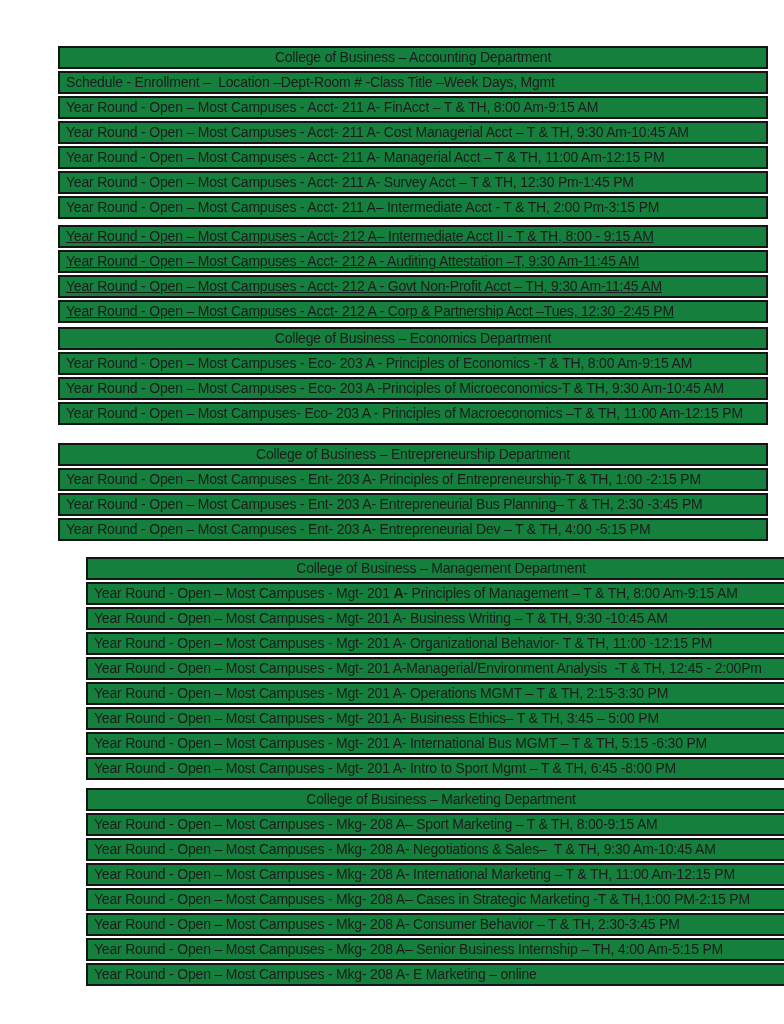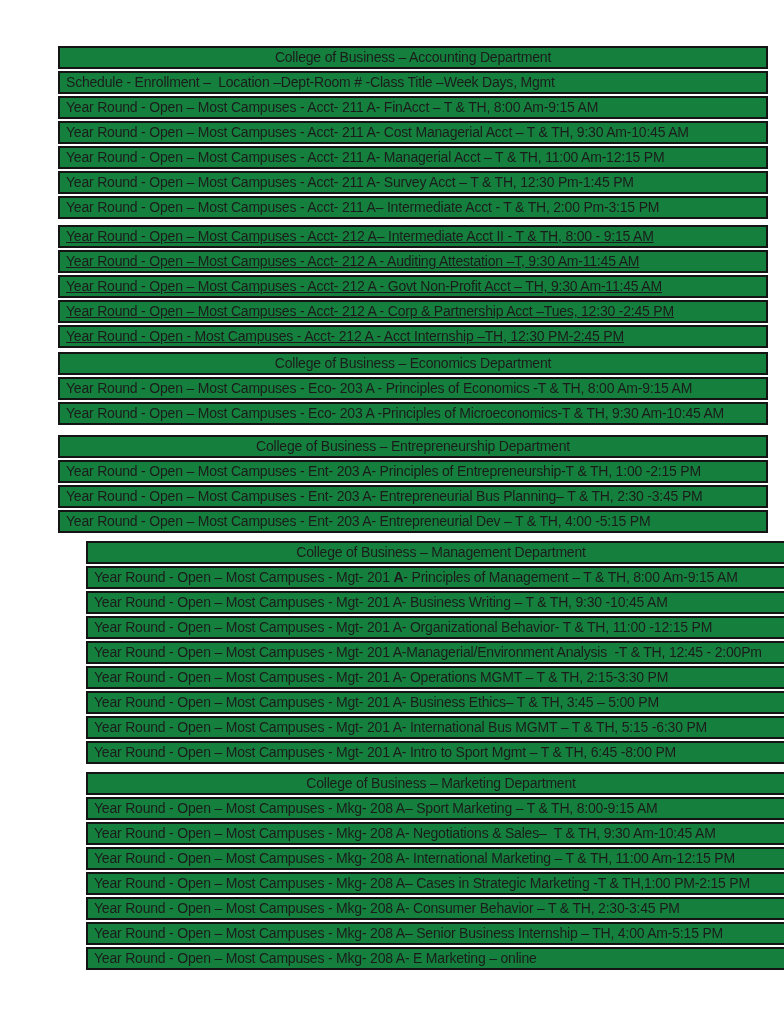--- a/index.html
+++ b/index.html
@@ -41,22 +41,22 @@
   .box.row b {
     font-weight: bold;
   }
   .group + .group {
     margin-top: 6px;
     text-decoration: underline;
   }
   
   section.dept { margin: 0; }
   section.dept:nth-of-type(2) { margin-top: 4px; }   
-  section.dept:nth-of-type(3) { margin-top: 10px; }  
-  section.dept:nth-of-type(4) { margin-top: 8px; padding-left: 28px; }  
+  section.dept:nth-of-type(3) { margin-top: 18px; }  
+  section.dept:nth-of-type(4) { margin-top: 16px; padding-left: 28px; }  
   section.dept:nth-of-type(5) { margin-top: 8px; padding-left: 28px; }   
 </style>
 </head>
 <body>
 
 <div id="schedule">
     <section class="dept">
       <div class="box header">College of Business – Accounting Department</div>
       <div class="group">
         <div class="box row">Schedule - Enrollment –  Location –Dept-Room # -Class Title –Week Days, Mgmt</div>
@@ -64,28 +64,28 @@
         <div class="box row">Year Round - Open – Most Campuses - Acct- 211 A- Cost Managerial Acct – T &amp; TH, 9:30 Am-10:45 AM</div>
         <div class="box row">Year Round - Open – Most Campuses - Acct- 211 A- Managerial Acct – T &amp; TH, 11:00 Am-12:15 PM</div>
         <div class="box row">Year Round - Open – Most Campuses - Acct- 211 A- Survey Acct – T &amp; TH, 12:30 Pm-1:45 PM</div>
         <div class="box row">Year Round - Open – Most Campuses - Acct- 211 A– Intermediate Acct - T &amp; TH, 2:00 Pm-3:15 PM</div>
       </div>
       <div class="group">
         <div class="box row">Year Round - Open – Most Campuses - Acct- 212 A– Intermediate Acct II - T &amp; TH, 8:00 - 9:15 AM</div>
         <div class="box row">Year Round - Open – Most Campuses - Acct- 212 A - Auditing Attestation –T, 9:30 Am-11:45 AM</div>
         <div class="box row">Year Round - Open – Most Campuses - Acct- 212 A - Govt Non-Profit Acct – TH, 9:30 Am-11:45 AM</div>
         <div class="box row">Year Round - Open – Most Campuses - Acct- 212 A - Corp &amp; Partnership Acct –Tues, 12:30 -2:45 PM</div>
-        <div class="box row">Year Round - Open - Most Campuses - Acct- 212 A - Acct Internship –TH, 12:30 PM-2:45 PM</div>
       </div>
     </section>
     <section class="dept">
       <div class="box header">College of Business – Economics Department</div>
       <div class="group">
         <div class="box row">Year Round - Open – Most Campuses - Eco- 203 A - Principles of Economics -T &amp; TH, 8:00 Am-9:15 AM</div>
         <div class="box row">Year Round - Open – Most Campuses - Eco- 203 A -Principles of Microeconomics-T &amp; TH, 9:30 Am-10:45 AM</div>
+        <div class="box row">Year Round - Open – Most Campuses- Eco- 203 A - Principles of Macroeconomics –T &amp; TH, 11:00 Am-12:15 PM</div>
       </div>
     </section>
     <section class="dept">
       <div class="box header">College of Business – Entrepreneurship Department</div>
       <div class="group">
         <div class="box row">Year Round - Open – Most Campuses - Ent- 203 A- Principles of Entrepreneurship-T &amp; TH, 1:00 -2:15 PM</div>
         <div class="box row">Year Round - Open – Most Campuses - Ent- 203 A- Entrepreneurial Bus Planning– T &amp; TH, 2:30 -3:45 PM</div>
         <div class="box row">Year Round - Open – Most Campuses - Ent- 203 A- Entrepreneurial Dev – T &amp; TH, 4:00 -5:15 PM</div>
       </div>
     </section>

